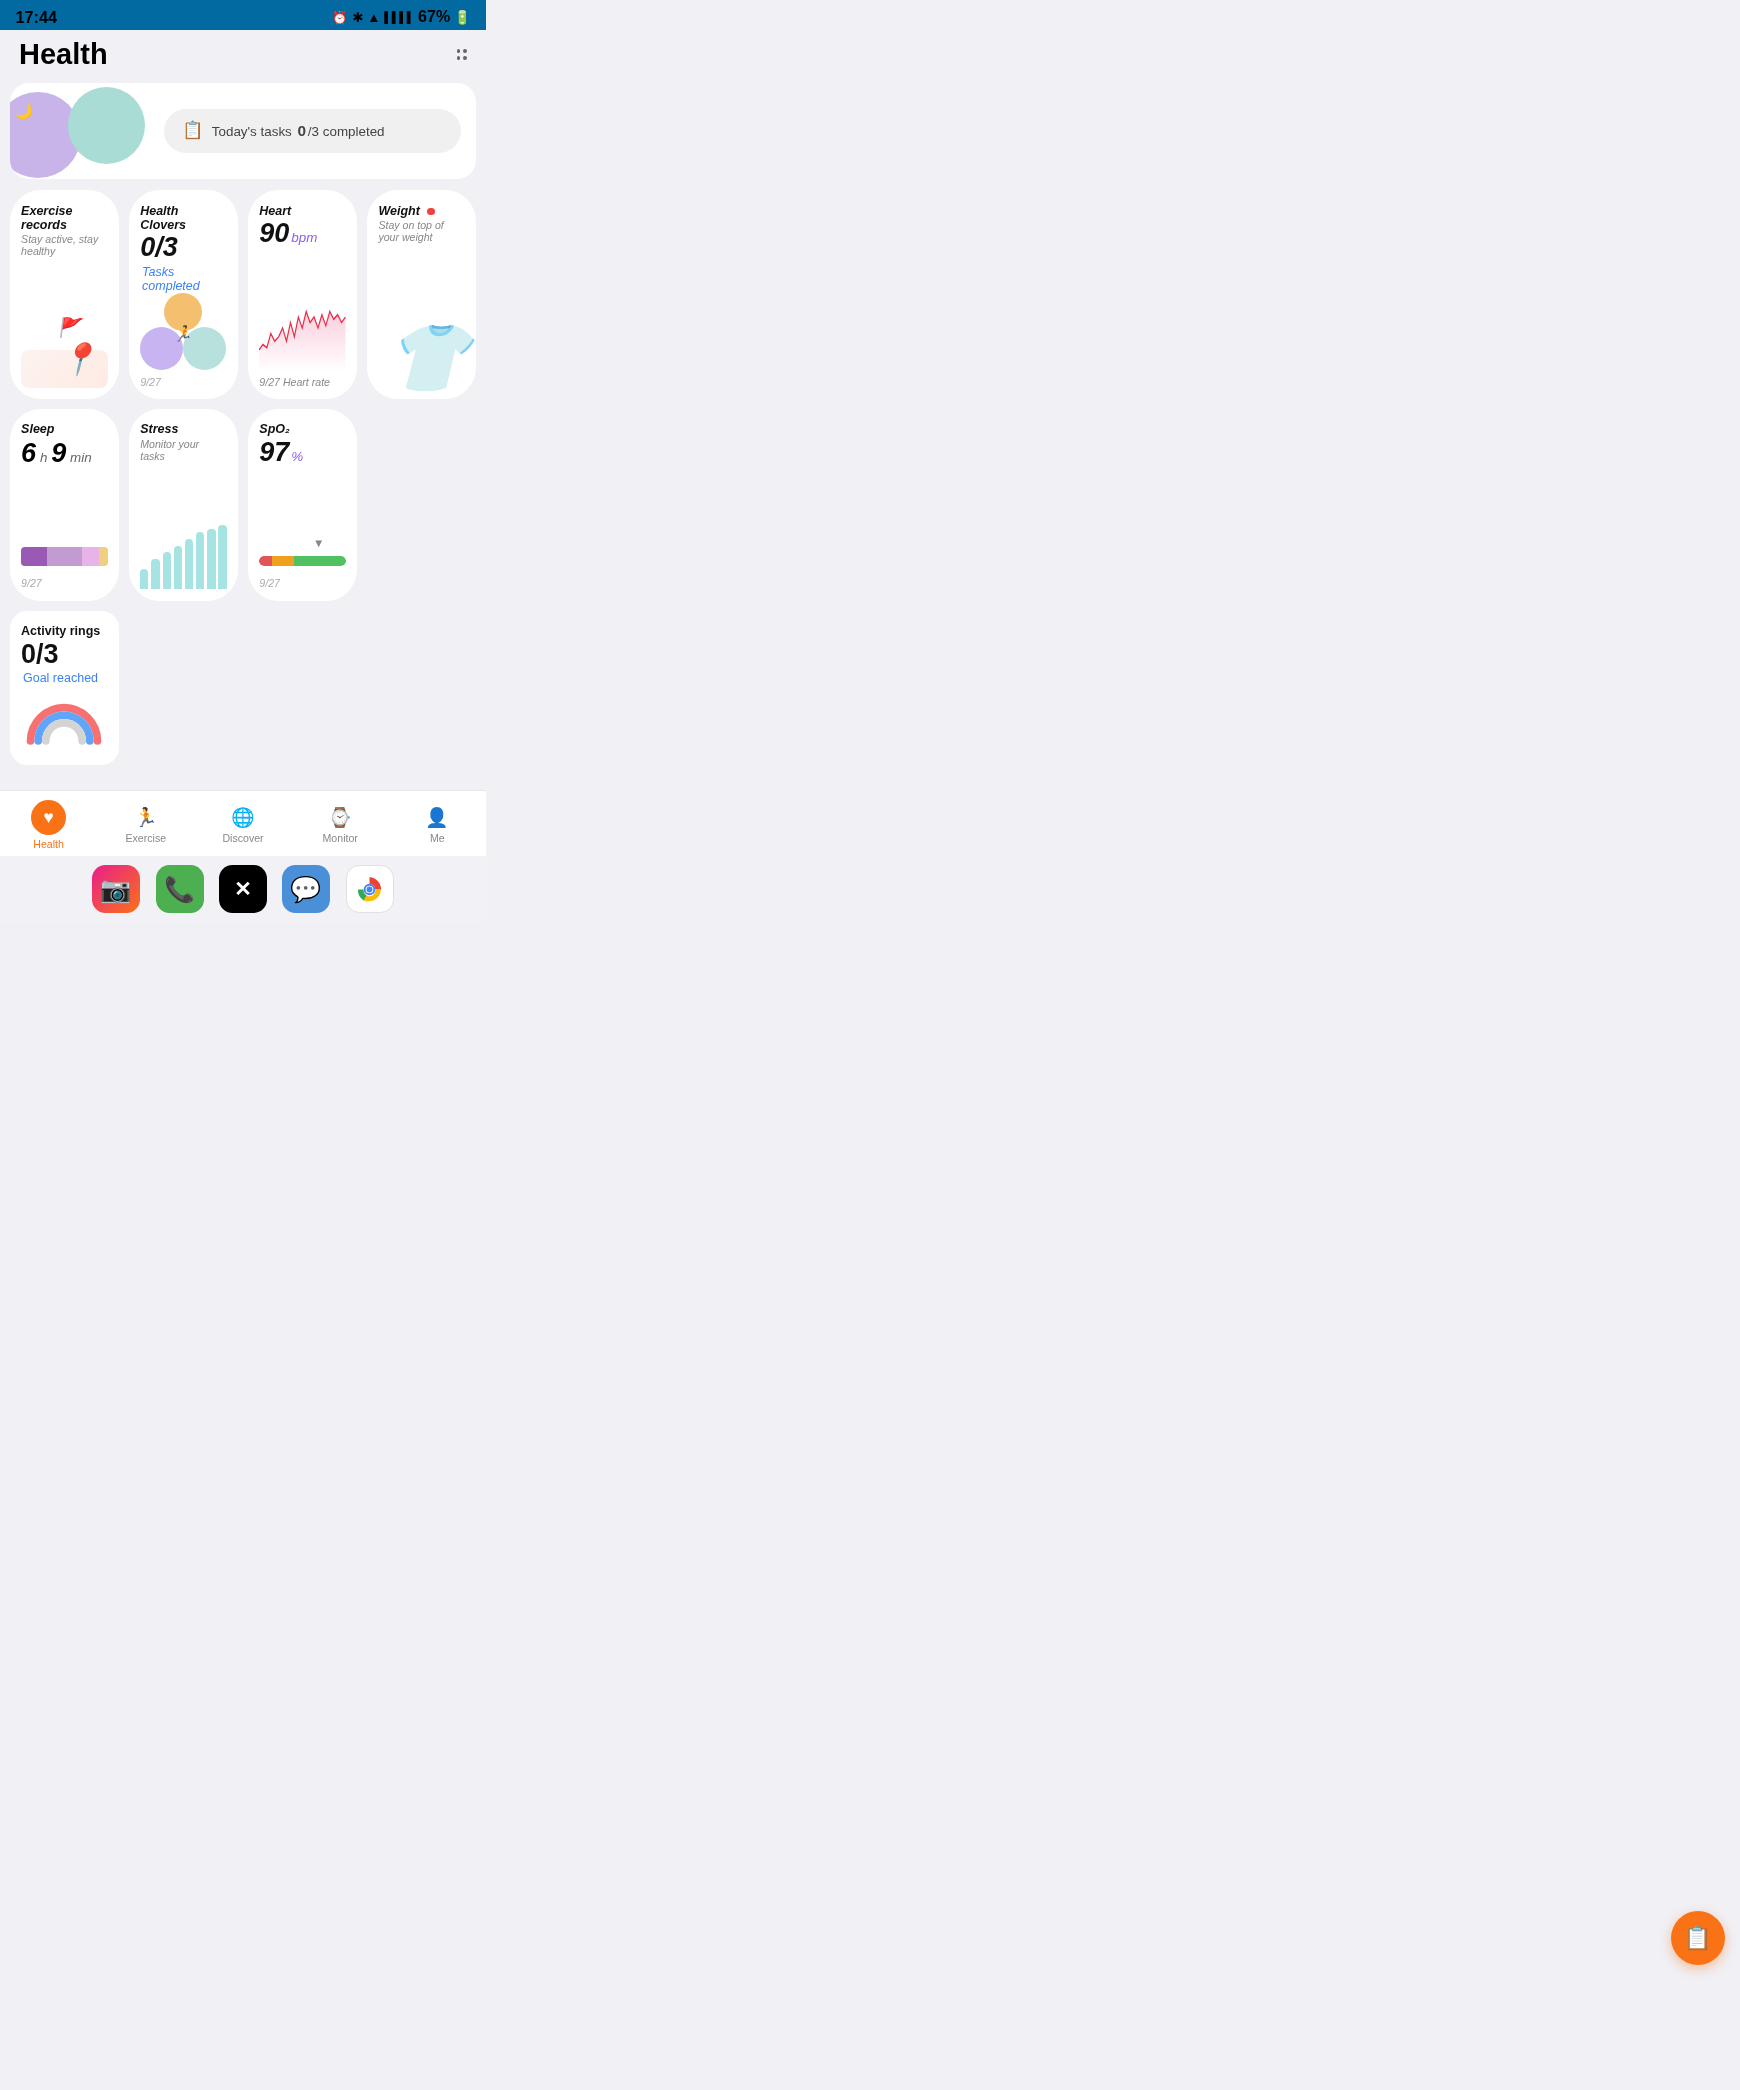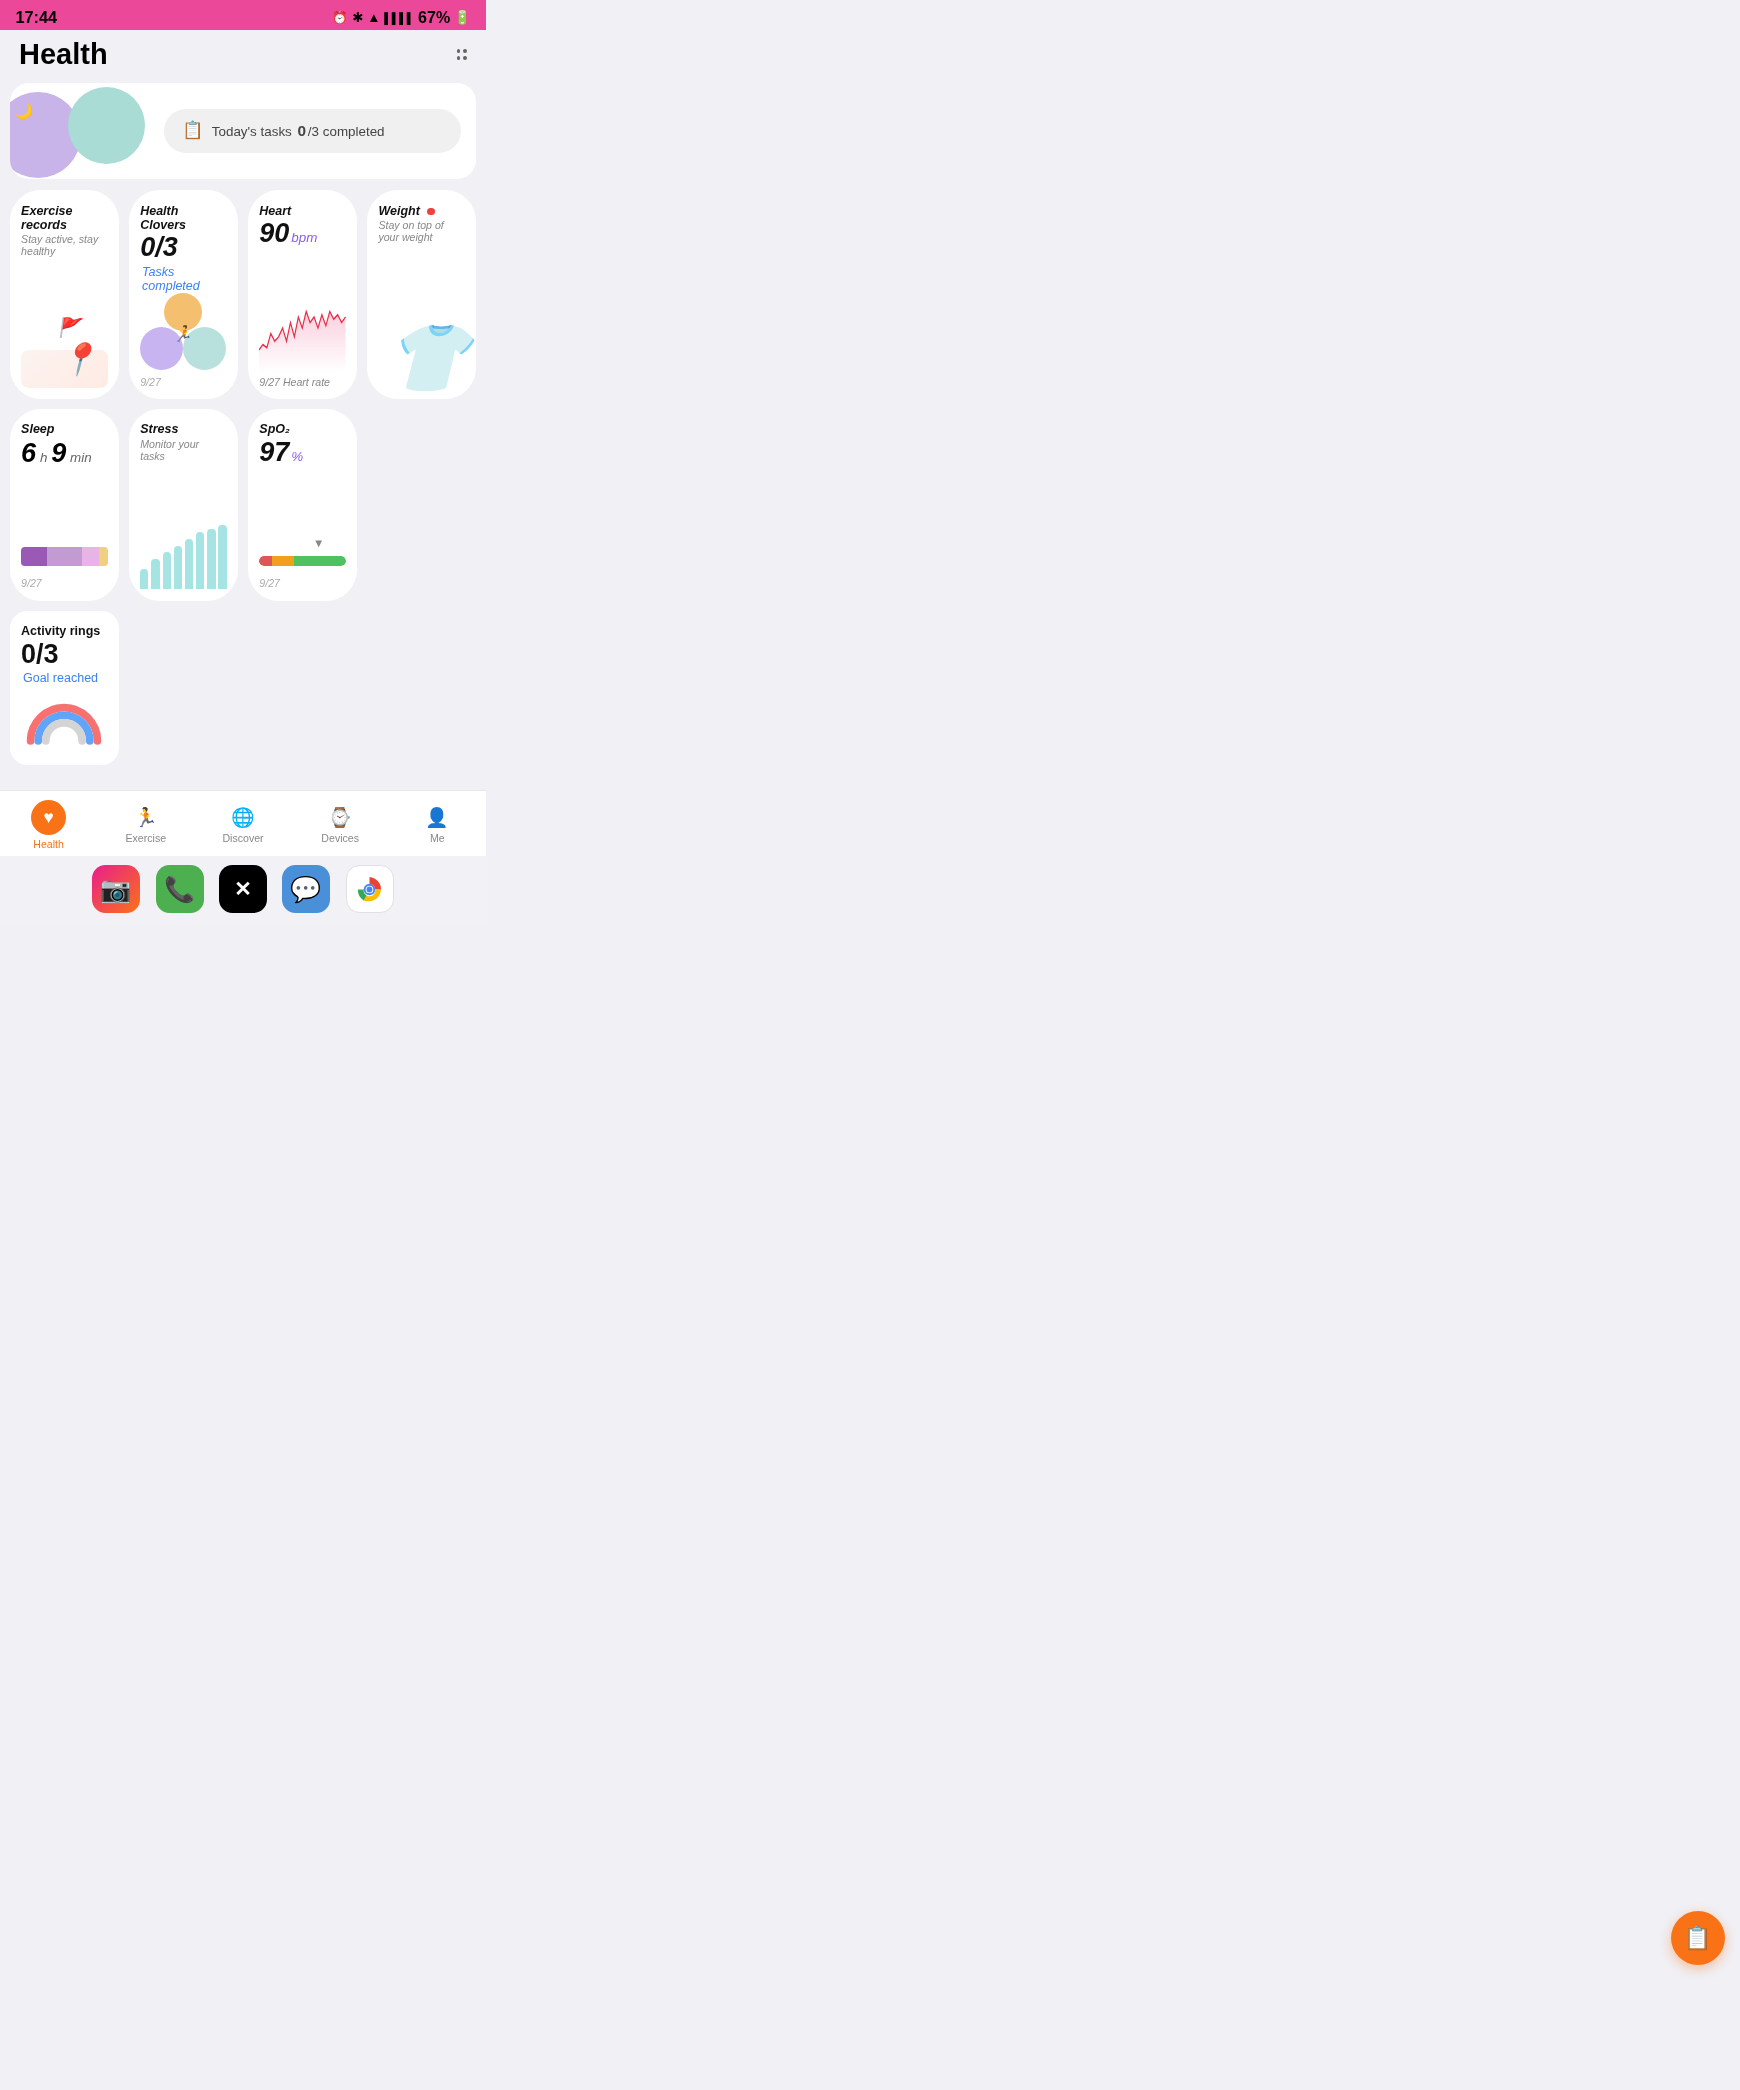--- a/index.html
+++ b/index.html
@@ -8,25 +8,25 @@
       font-family: -apple-system, 'Helvetica Neue', Arial, sans-serif;
       background: #f0f0f5;
       width: 486px;
       min-height: 100vh;
       overflow-x: hidden;
       position: relative;
     }
 
     
     .status-bar {
-      background: #ec4899;
+      background: #0369a1;
       padding: 7.7px 15.4px 3.8px;
       display: flex;
       justify-content: space-between;
-      align-items: flex-end;
+      align-items: center;
     }
     .status-time {
       font-size: 16.3px;
       font-weight: 600;
       color: #000;
     }
     .status-icons {
       display: flex;
       align-items: center;
       gap: 3.8px;
@@ -740,21 +740,21 @@
   <div class="nav-item">
     <span class="nav-icon" style="color:#888;">🏃</span>
     <span class="nav-label">Exercise</span>
   </div>
   <div class="nav-item">
     <span class="nav-icon" style="color:#888;">🌐</span>
     <span class="nav-label">Discover</span>
   </div>
   <div class="nav-item">
     <span class="nav-icon" style="color:#888;">⌚</span>
-    <span class="nav-label">Devices</span>
+    <span class="nav-label">Monitor</span>
   </div>
   <div class="nav-item">
     <span class="nav-icon" style="color:#888;">👤</span>
     <span class="nav-label">Me</span>
   </div>
 </div>
 
 <div class="dock-bar">
   <div style="display:flex;gap:15.4px;justify-content:center;align-items:center;width:100%;">
     <div class="dock-icon dock-camera">

